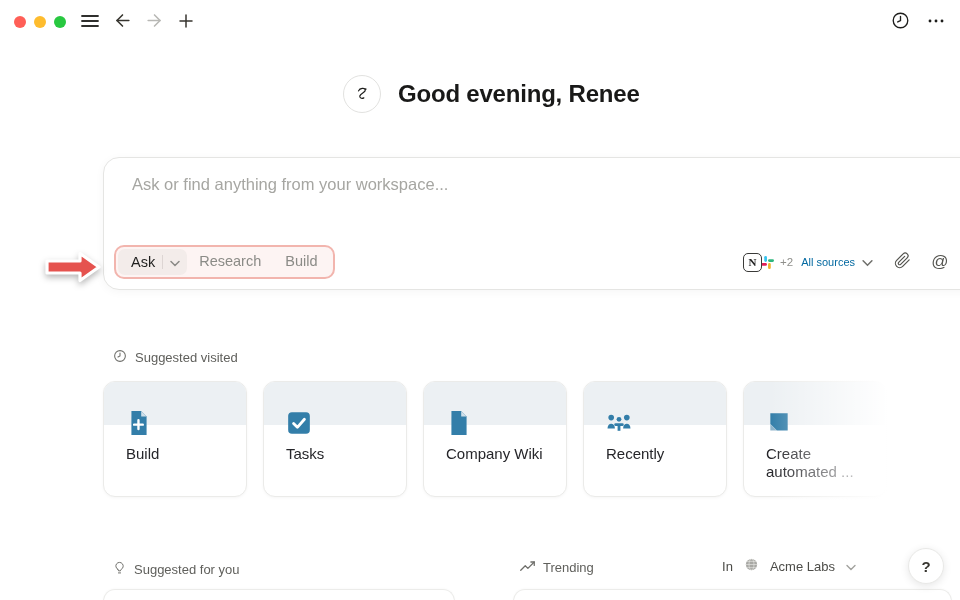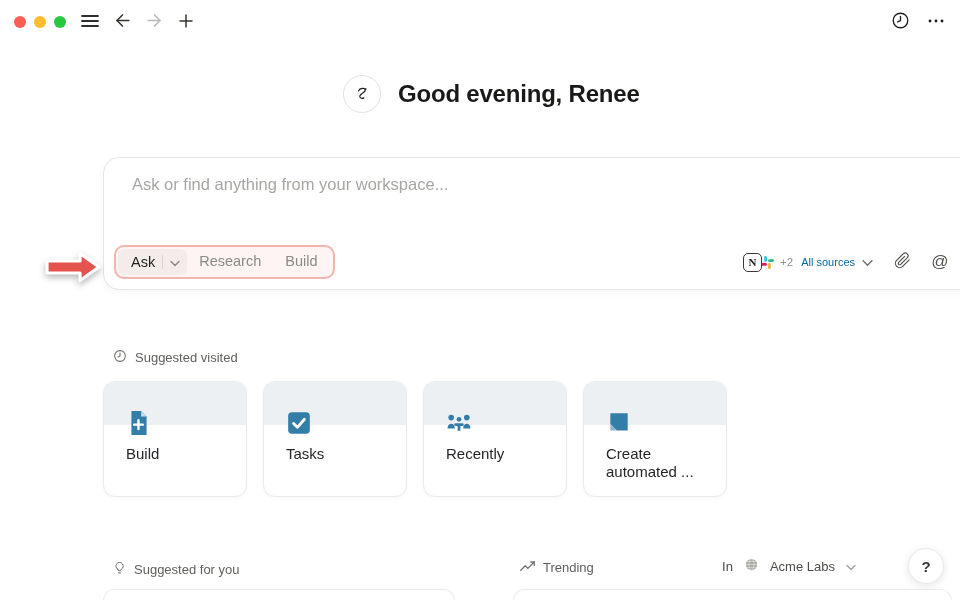--- a/index.html
+++ b/index.html
@@ -250,20 +250,30 @@
         <svg width="26" height="26" viewBox="0 0 24 24">
             <rect x="2" y="2" width="20" height="20" rx="3.5" fill="#337ea9"></rect>
             <polyline points="7 12.5 10.5 16 17 8.5" fill="none" stroke="#fff" stroke-width="2.6" stroke-linecap="round" stroke-linejoin="round"></polyline>
           </svg>
       </span>
       <div class="card-title">Tasks</div>
     </div>
     <div class="card">
       <div class="card-head"></div>
       <span class="card-icon">
+        <svg width="26" height="26" viewBox="0 0 24 24">
+            <path d="M5 1h9l5 5v17H5z" fill="#337ea9"></path>
+            <path d="M14 1l5 5h-5z" fill="#cfdfe9"></path>
+          </svg>
+      </span>
+      <div class="card-title">Company Wiki</div>
+    </div>
+    <div class="card">
+      <div class="card-head"></div>
+      <span class="card-icon">
         <svg width="26" height="26" viewBox="0 0 24 24" fill="#337ea9">
           <circle cx="4.8" cy="7" r="2.6"></circle>
             <circle cx="19.2" cy="7" r="2.6"></circle>
             <circle cx="12" cy="8.6" r="2.2"></circle>
           <path d="M1.4 17c0-2.4 1.5-4.2 3.4-4.2s3.4 1.8 3.4 4.2z"></path>
           <path d="M15.8 17c0-2.4 1.5-4.2 3.4-4.2s3.4 1.8 3.4 4.2z"></path>
           <rect x="7.6" y="12.2" width="8.8" height="2.6" rx="1.3"></rect>
             <rect x="10.7" y="14.4" width="2.6" height="4.8"></rect>
         </svg>
       </span>

